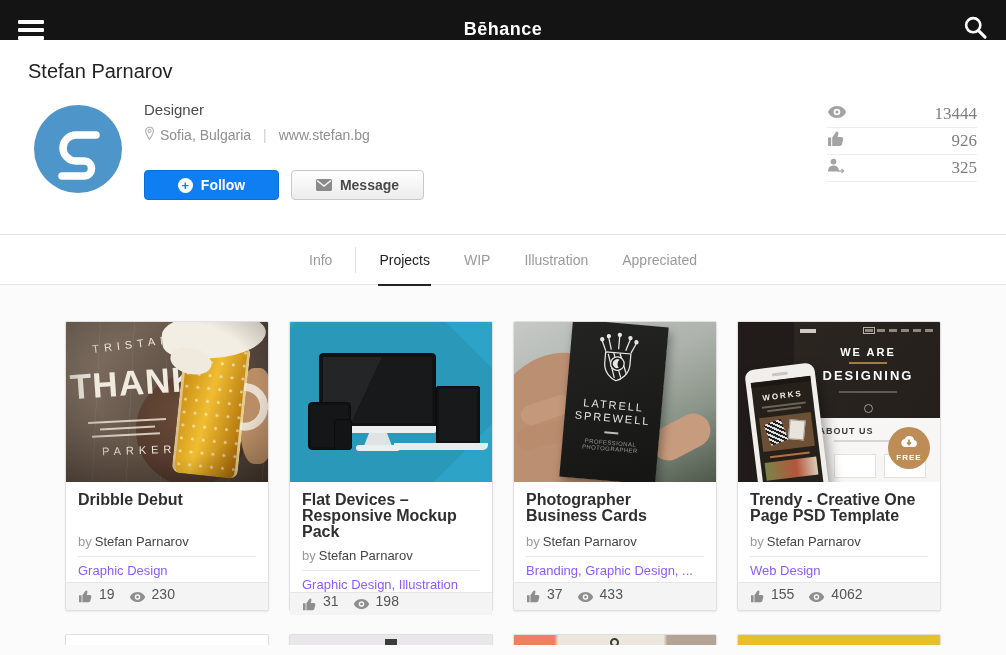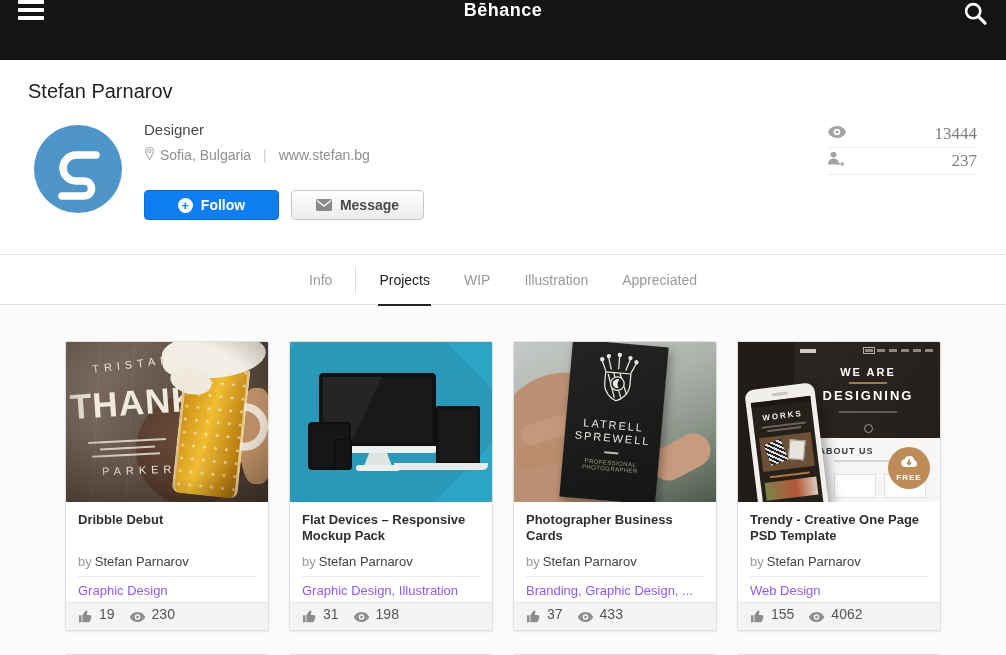--- a/index.html
+++ b/index.html
@@ -7,21 +7,21 @@
     --teal:#2da4c7; --yellow:#e5c02b; --orange:#ee7f62; --badge_tan:#bd8c57;
     --page_bg:#fbfbfb; --card_border:#e0e0e0;
   }
   *{box-sizing:border-box;}
   html,body{margin:0;padding:0;}
   body{
     width:1006px;height:655px;overflow:hidden;background:var(--page_bg);
     font-family:"Liberation Sans","DejaVu Sans",sans-serif;color:#333;
   }
   
-  .topbar{height:60px;background:var(--header_bg);position:relative;display:flex;align-items:flex-start;}
+  .topbar{height:40px;background:var(--header_bg);position:relative;display:flex;align-items:flex-end;}
   .hamburger{width:26px;height:20px;margin-left:18px;display:flex;flex-direction:column;justify-content:space-between;cursor:pointer;}
   .hamburger i{display:block;height:4px;background:#fff;border-radius:1px;}
   .topbar-title{position:absolute;left:0;right:0;text-align:center;color:#fff;font-size:18px;font-weight:bold;letter-spacing:.5px;}
   .search-btn{margin-left:auto;margin-right:18px;width:26px;height:26px;color:#fff;cursor:pointer;z-index:2;}
   
   .profile{background:#fff;border-bottom:1px solid #e5e5e5;height:195px;padding:10px 29px 0 28px;}
   .profile h1{font-size:20px;font-weight:normal;color:#222;margin:10px 0 16px;}
   .profile-row{display:flex;align-items:flex-start;}
   .avatar-box{width:100px;height:100px;flex:0 0 auto;display:flex;align-items:center;justify-content:center;}
   .avatar-box svg{color:var(--avatar_blue);}
@@ -46,21 +46,21 @@
   .tab.active{color:#222;}
   .tab.active::after{content:"";position:absolute;left:16px;right:16px;bottom:-1px;height:2px;background:#222;}
   .tab-divider{width:1px;height:26px;background:#ddd;margin:0 6px;}
   
   .content{height:360px;overflow:hidden;padding:36px 65px 0;}
   .cards-row{display:flex;gap:20px;}
   .card{width:204px;height:290px;background:#fff;border:1px solid var(--card_border);border-radius:2px;
         box-shadow:0 1px 2px rgba(0,0,0,.08);display:flex;flex-direction:column;cursor:pointer;}
   .art{height:160px;position:relative;overflow:hidden;flex:0 0 auto;border-radius:1px 1px 0 0;}
   .card-body{padding:10px 12px 0;flex:1 1 auto;display:flex;flex-direction:column;}
-  .proj-title{font-size:13px;font-weight:bold;color:#2f2f2f;line-height:16px;min-height:34px;}
+  .proj-title{font-size:16px;font-weight:bold;color:#2f2f2f;line-height:16px;min-height:34px;}
   .byline{font-size:13px;color:#9a9a9a;margin-top:8px;}
   .byline .author{color:#444;margin-left:3px;}
   .body-divider{border-top:1px solid #e9e9e9;margin-top:7px;}
   .category{font-size:13px;color:#8b5cf6;padding:6px 0 0;}
   .card-footer{height:28px;background:#f4f4f4;border-top:1px solid #e6e6e6;display:flex;align-items:center;padding:0 12px;margin-top:auto;}
   .card-footer .ic{color:#8e8e8e;display:inline-flex;}
   .card-footer .cnt{font-size:14px;font-weight:normal;color:#555;margin:0 14px 6px 6px;}
   .card-footer .cnt:last-child{margin-right:0;}
   
   .art-beer{background:repeating-linear-gradient(93deg,rgba(255,255,255,.05) 0 1px,transparent 1px 34px),
@@ -219,27 +219,35 @@
               <path d="M10 1 C5 1 1.8 4.5 1 7 c.8 2.5 4 6 9 6 s8.2-3.5 9-6 C18.2 4.5 15 1 10 1 Z" fill="currentColor"></path>
               <circle cx="10" cy="7" r="3.3" fill="#fff"></circle>
               <circle cx="10" cy="7" r="1.6" fill="currentColor"></circle>
             </svg>
         </span>
         <span class="num">13444</span>
       </div>
       <div class="stat-row">
         <span>
           <svg width="18" height="16" viewBox="0 0 18 16">
+              <path d="M1 6.5 h3.2 V15 H1 Z M5.2 15 h7.6 c1.1 0 2-.7 2.2-1.7 l1.2-5 C16.5 7.1 15.4 6 14.2 6 h-3.6 l.8-3.4 C11.7 1.3 10.7.3 9.7.6 L9 .9 5.2 6.5 Z" fill="currentColor"></path>
+            </svg>
+        </span>
+        <span class="num">926</span>
+      </div>
+      <div class="stat-row">
+        <span>
+          <svg width="18" height="16" viewBox="0 0 18 16">
               <circle cx="6.5" cy="3.6" r="2.9" fill="currentColor"></circle>
               <path d="M1 13.6 c0-4 2.4-6 5.5-6 s5.5 2 5.5 6 Z" fill="currentColor"></path>
               <line x1="11" y1="13" x2="16.5" y2="13" stroke="currentColor" stroke-width="1.3"></line>
               <polyline points="14.5,11 16.5,13 14.5,15" fill="none" stroke="currentColor" stroke-width="1.3"></polyline>
             </svg>
         </span>
-        <span class="num">237</span>
+        <span class="num">325</span>
       </div>
     </div>
   </div>
 </section>
 
 <nav class="tabs">
   <div class="tab">Info</div>
   <div class="tab-divider"></div>
   <div class="tab active">Projects</div>
   <div class="tab">WIP</div>

